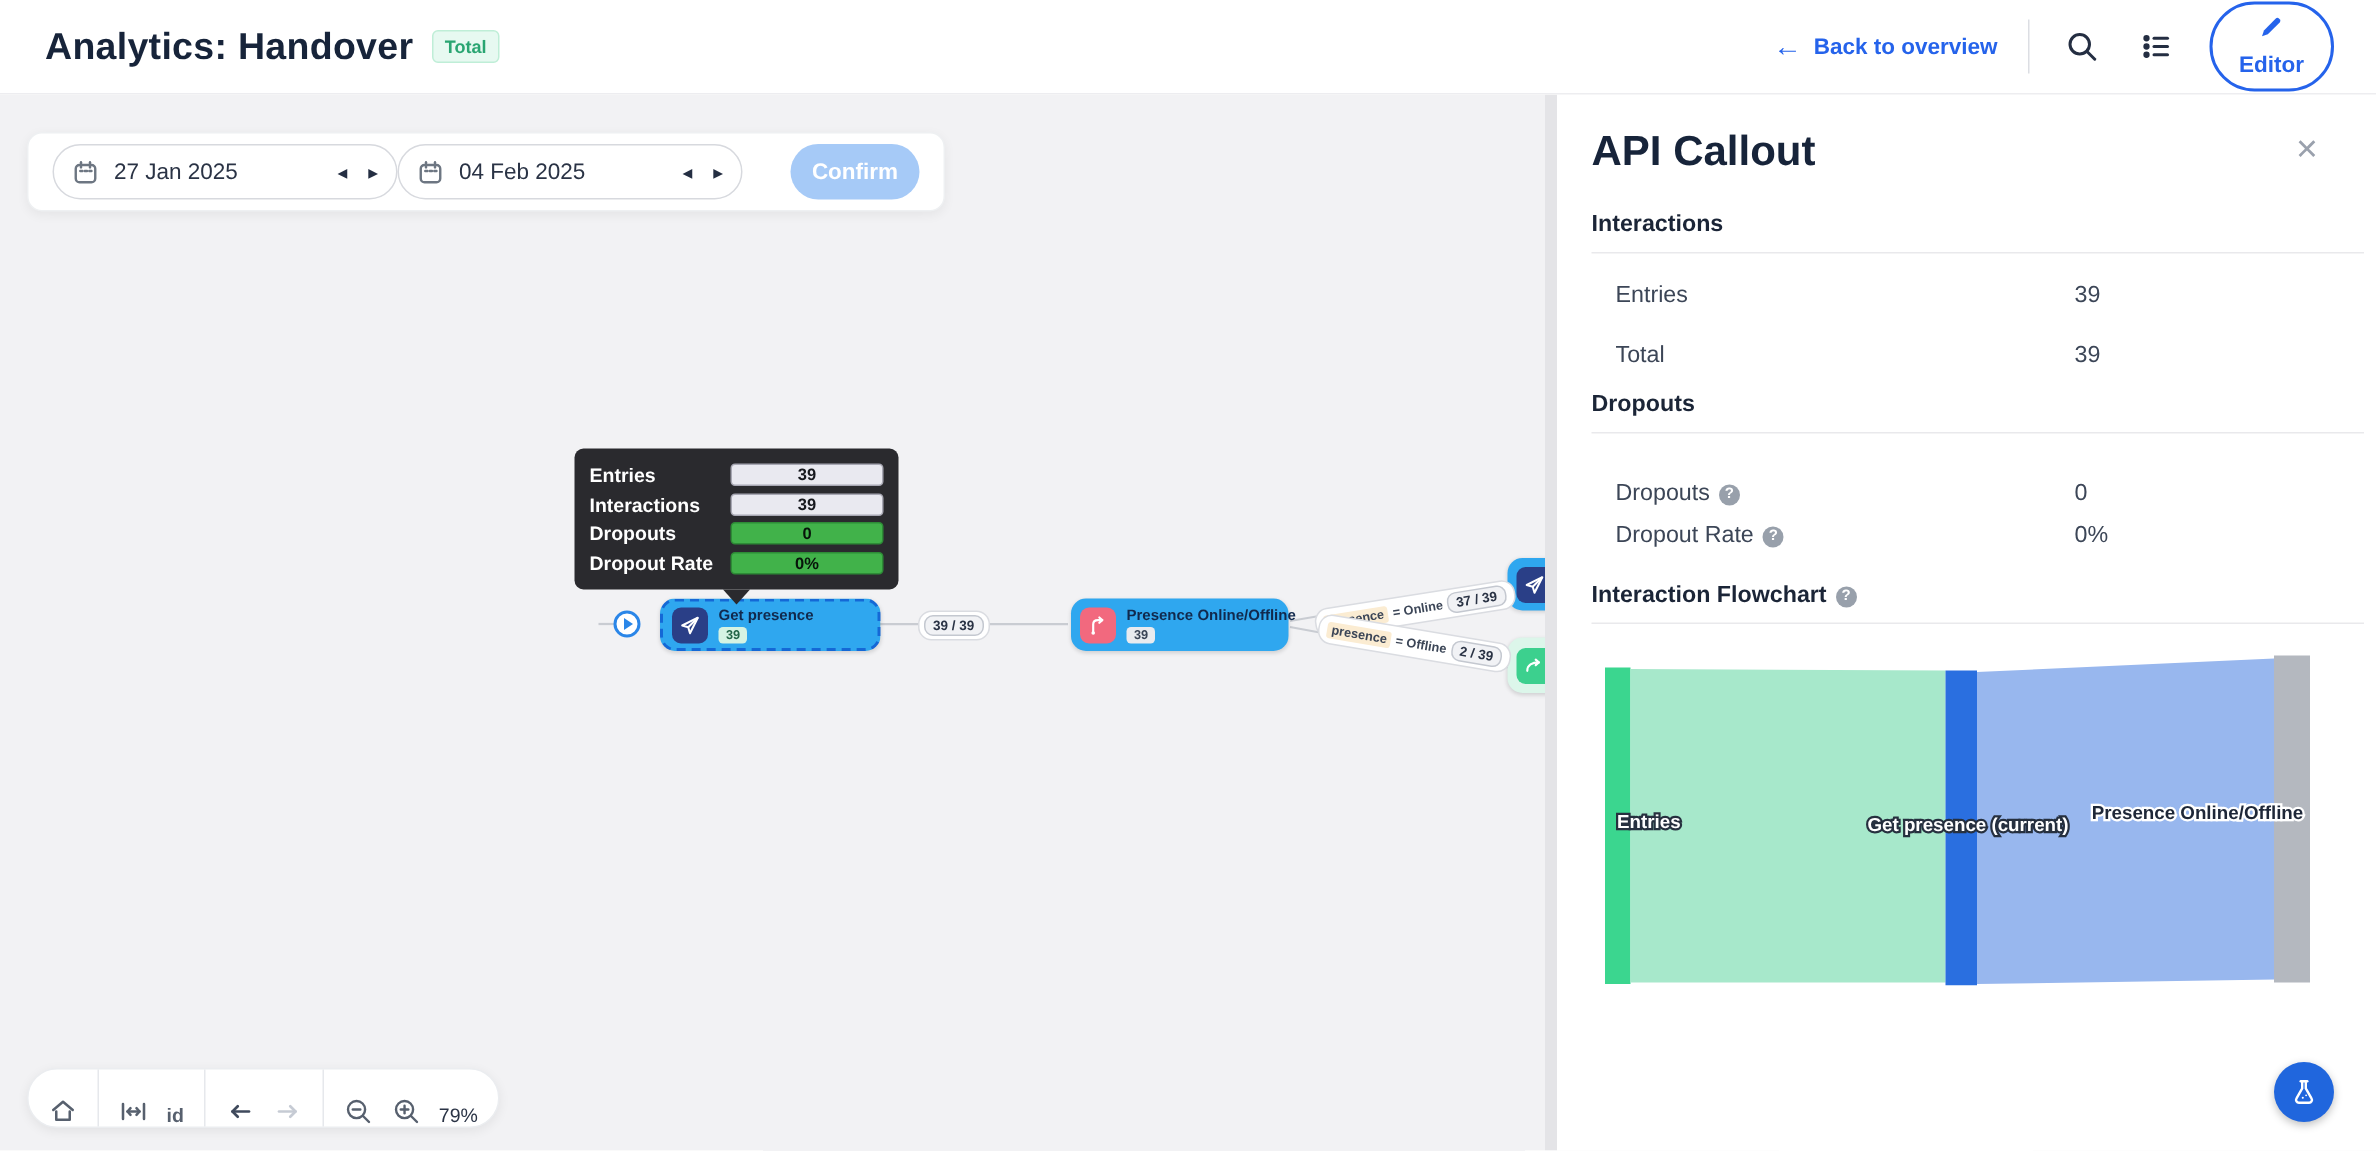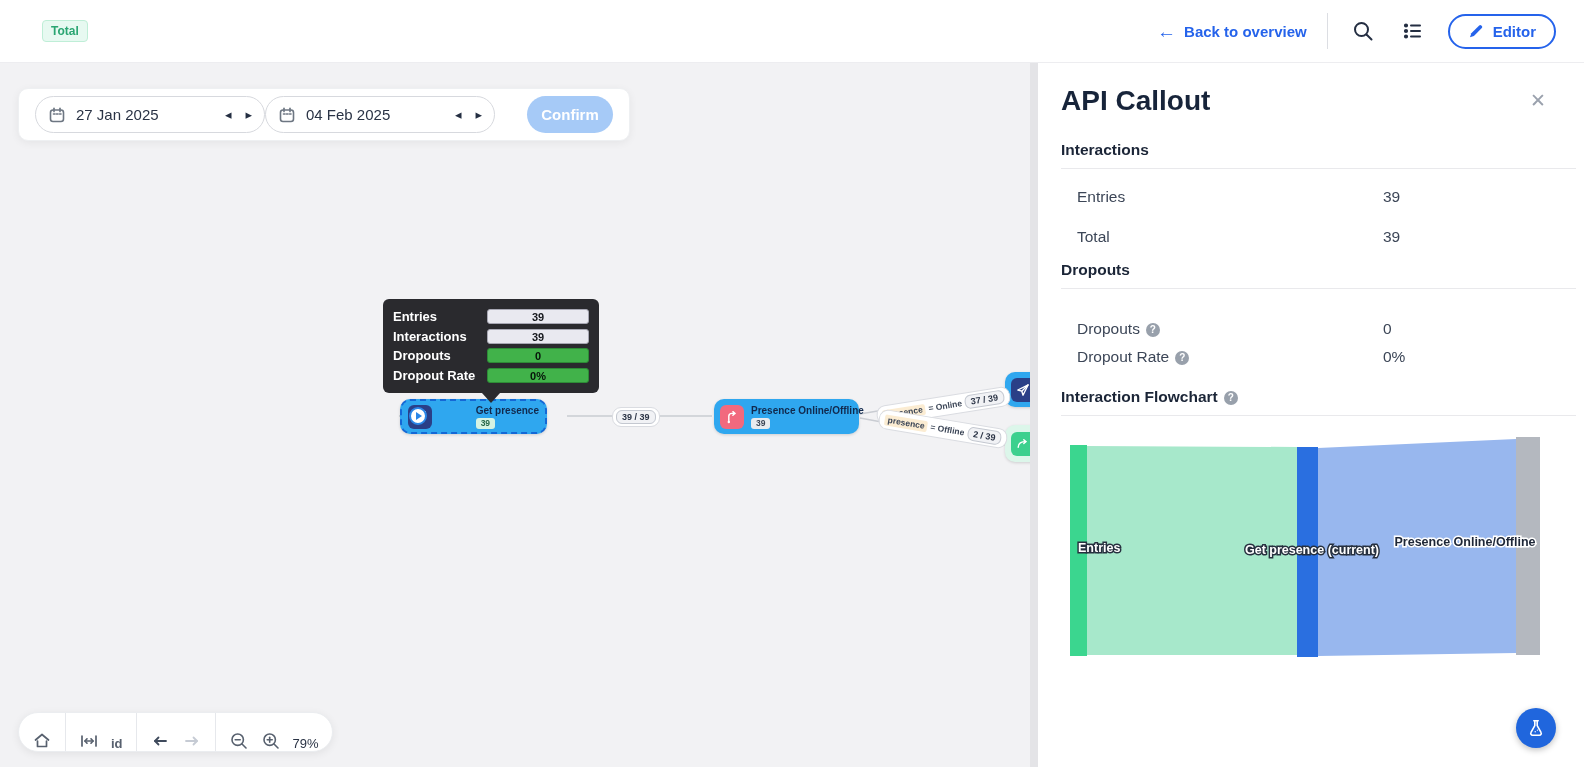--- a/index.html
+++ b/index.html
@@ -8,21 +8,21 @@
 
   
   .header { position:absolute; top:0; left:0; right:0; height:63px; background:#fff; border-bottom:1px solid #ededf0; display:flex; align-items:center; padding:0 28px 0 30px; z-index:30; }
   .title { font-size:25px; font-weight:800; color:#17243a; letter-spacing:.2px; }
   .beta { margin-left:12px; font-size:12px; font-weight:700; color:#2aa572; background:#e7f9f1; border:1px solid #bfeed7; border-radius:4px; padding:3px 8px; }
   .hdr-right { margin-left:auto; display:flex; align-items:center; gap:20px; }
   .back-link { display:flex; align-items:center; gap:8px; color:#2563eb; font-size:15px; font-weight:700; cursor:pointer; }
   .back-arrow { font-size:19px; line-height:1; font-weight:700; }
   .vdiv { width:1px; height:36px; background:#dcdee3; }
   .icon-btn { display:flex; align-items:center; justify-content:center; width:30px; height:30px; cursor:pointer; }
-  .editor-btn { display:flex; align-items:center; gap:9px; border:2px solid #2563eb; border-radius:999px; padding:7px 18px; color:#2563eb; font-size:15px; font-weight:700; cursor:pointer; background:#fff; }
+  .editor-btn { display:flex; align-items:center; gap:9px; border:2px solid #2563eb; border-radius:999px; padding:7px 18px; color:#2563eb; font-size:15px; font-weight:700; cursor:pointer; background:#fff;flex-direction:column; }
 
   
   .canvas { position:absolute; top:63px; left:0; width:1030px; bottom:0; background:#f2f2f4; overflow:hidden; }
   .panel-gap { position:absolute; top:63px; left:1030px; width:8px; bottom:0; background:#e4e4e7; z-index:5; }
 
   
   .datebar { position:absolute; left:18px; top:25px; width:612px; height:53px; background:#fff; border:1px solid #eef0f2; border-radius:10px; box-shadow:0 2px 8px rgba(0,0,0,.06); display:flex; align-items:center; padding:0 16px; }
   .date-pill { display:flex; align-items:center; width:230px; height:37px; border:1px solid #d7d9de; border-radius:999px; padding:0 12px; background:#fff; }
   .date-text { font-size:15px; color:#2a3345; margin-left:10px; }
   .steppers { margin-left:auto; display:flex; gap:14px; }
@@ -83,20 +83,21 @@
   .help { display:inline-block; width:14px; height:14px; border-radius:50%; background:#98a0ab; color:#fff; font-size:10px; font-weight:700; text-align:center; line-height:14px; margin-left:6px; vertical-align:1px; }
   .sankey { position:absolute; left:32px; top:372px; }
   .fab { position:absolute; right:28px; bottom:19px; width:40px; height:40px; border-radius:50%; background:#2066dd; border:none; display:flex; align-items:center; justify-content:center; box-shadow:0 2px 6px rgba(0,0,0,.25); cursor:pointer; }
 </style>
 </head>
 <body>
 
 <div class="app">
 
   <div class="header">
+    <div class="title">Analytics: Handover</div>
     <div class="beta">Total</div>
     <div class="hdr-right">
       <div class="back-link">
         <span class="back-arrow">←</span>
         <span>Back to overview</span>
       </div>
       <div class="vdiv"></div>
       <div class="icon-btn">
         <svg width="22" height="22" viewBox="0 0 22 22" fill="none" stroke="#242e42" stroke-width="2" stroke-linecap="round">
             <circle cx="9.5" cy="9.5" r="6.5"></circle>
@@ -178,21 +179,21 @@
         <span class="tt-label">Dropouts</span>
         <span class="tt-pill tt-good">0</span>
       </div>
       <div class="tt-row">
         <span class="tt-label">Dropout Rate</span>
         <span class="tt-pill tt-good">0%</span>
       </div>
       <div class="tt-arrow"></div>
     </div>
 
-    <div class="node node-sel" style="left:400px; top:336px; width:147px;justify-content:space-between;">
+    <div class="node node-sel" style="left:440px; top:336px; width:147px;">
       <div class="node-ico ico-navy">
         <svg width="16" height="16" viewBox="0 0 20 20" fill="none" stroke="#fff" stroke-width="1.7" stroke-linejoin="round">
             <path d="M3.5 10 L16.5 3.5 L10 16.5 L8.5 11.5 Z"></path>
             <path d="M8.5 11.5 L16.5 3.5"></path>
           </svg>
       </div>
       <div class="node-body">
         <span class="node-title">Get presence</span>
         <span class="node-badge badge-mint">39</span>
       </div>

